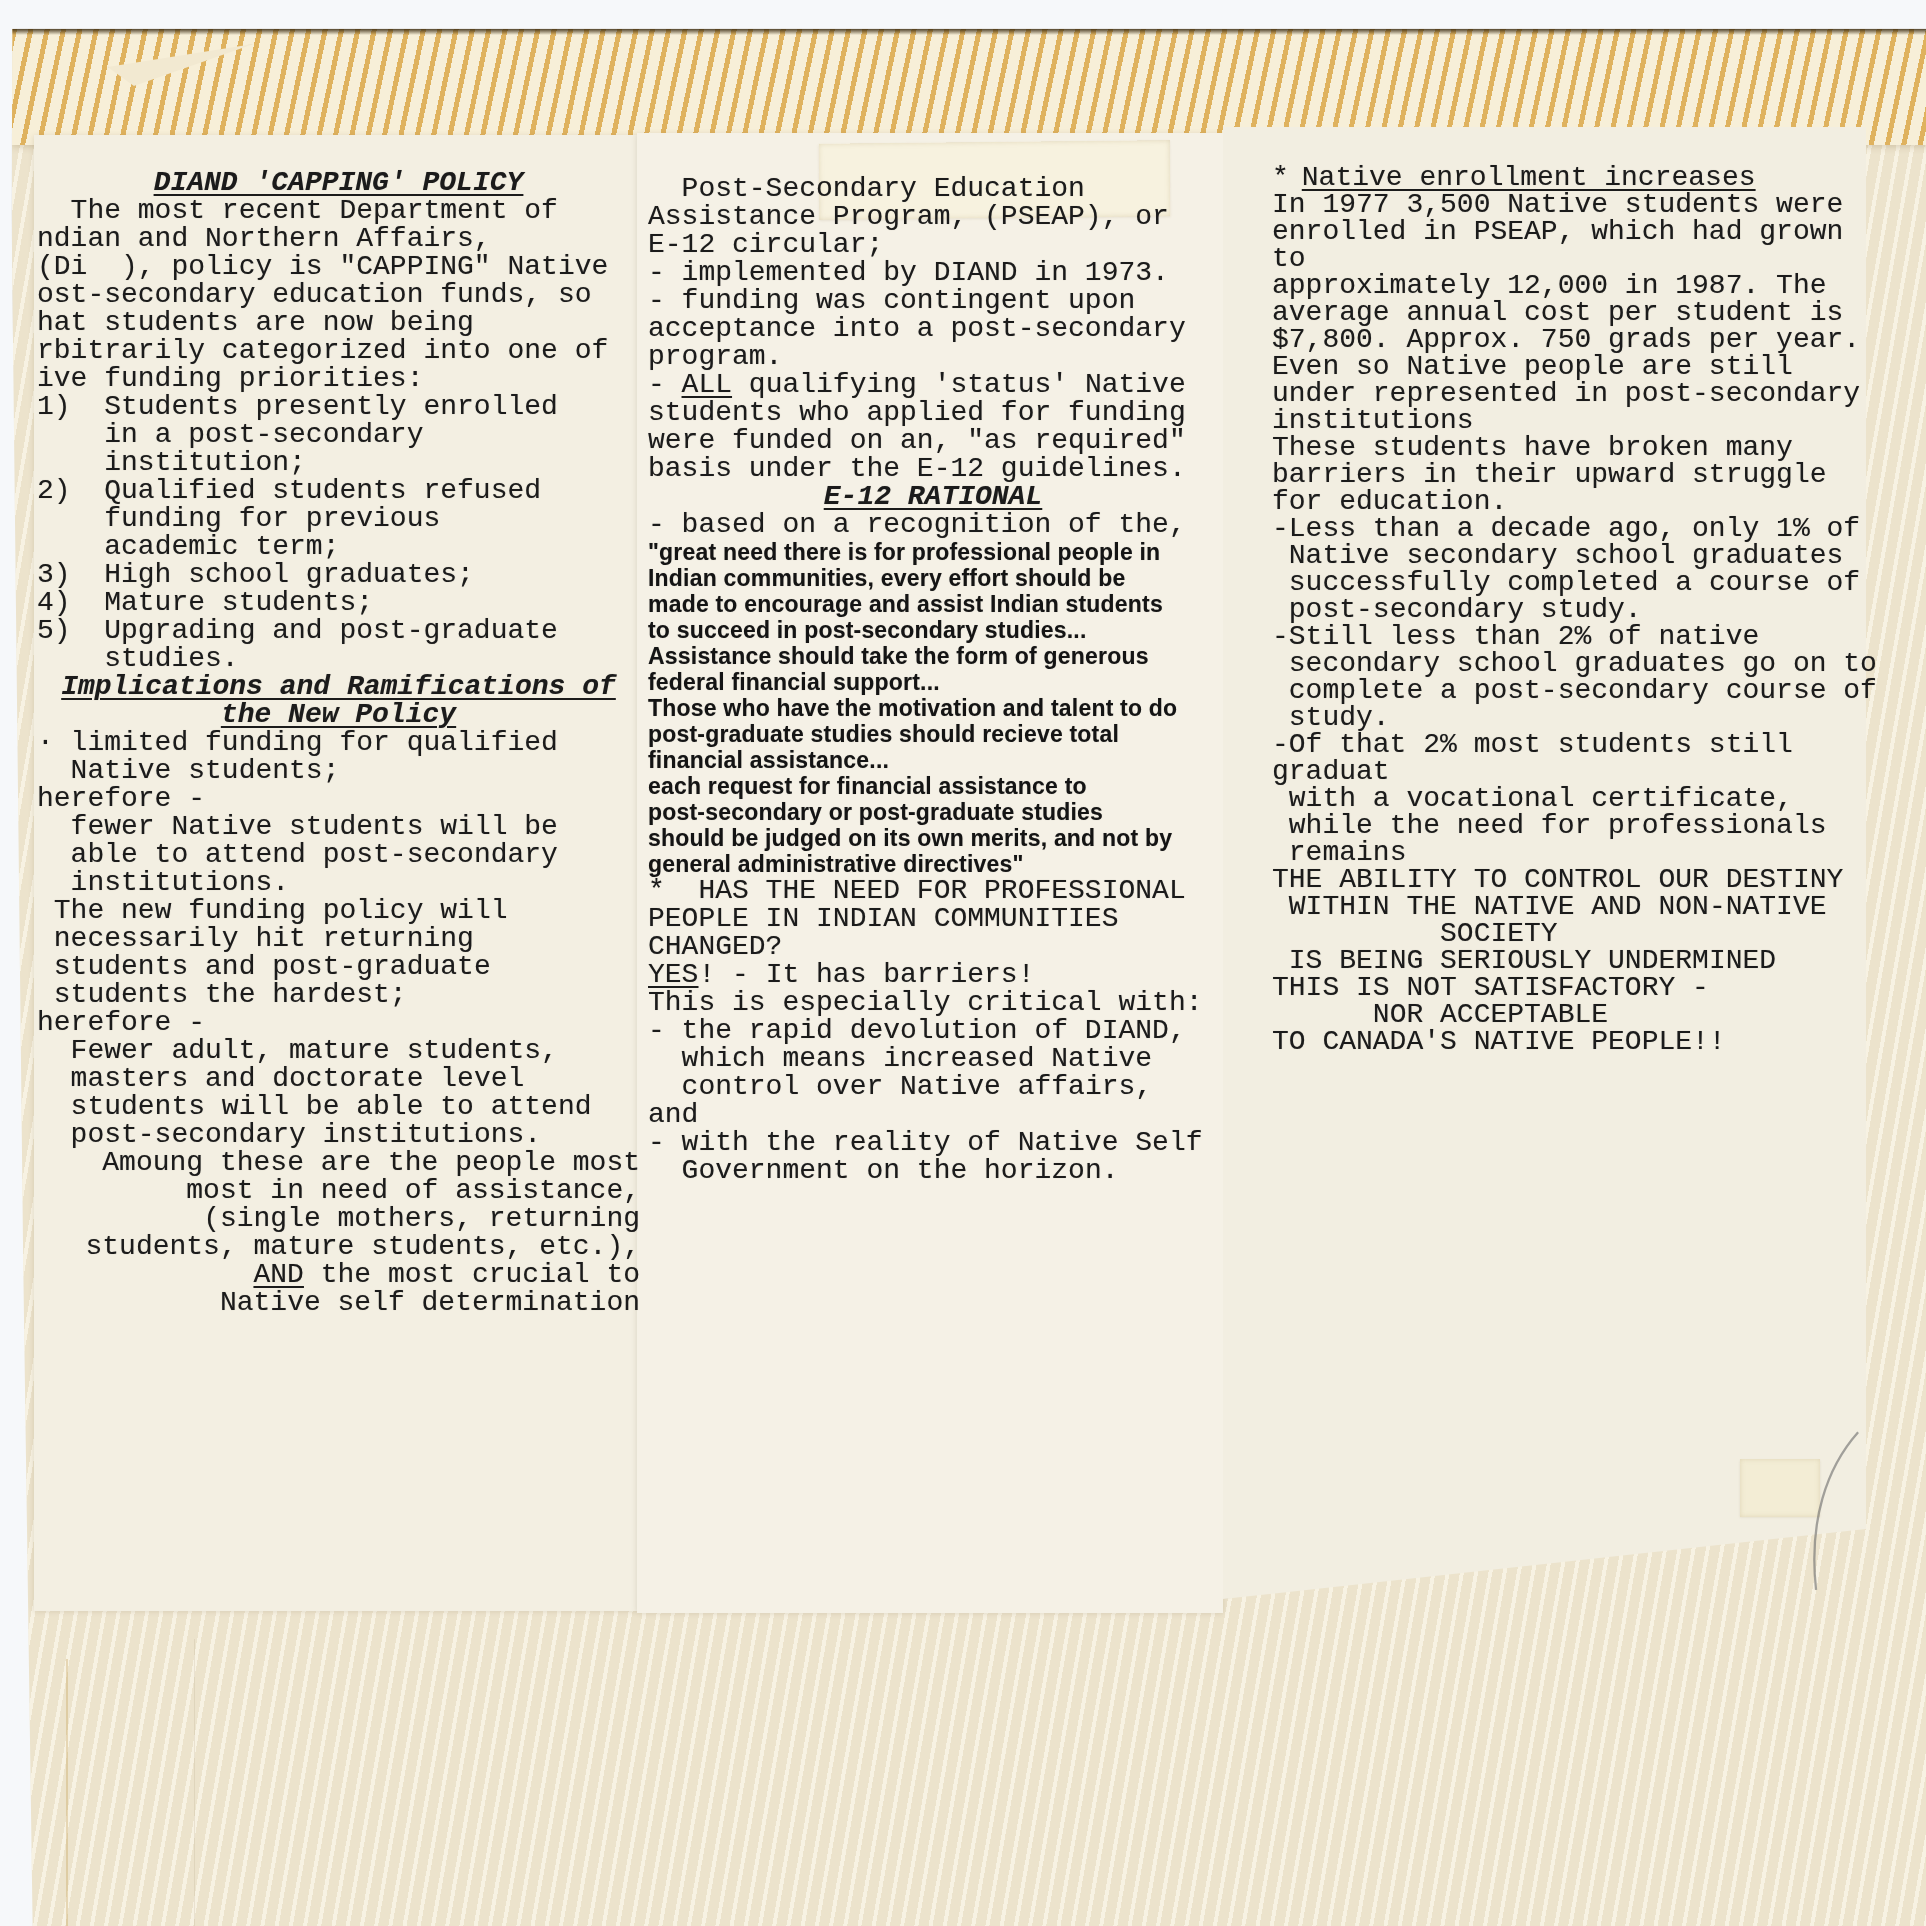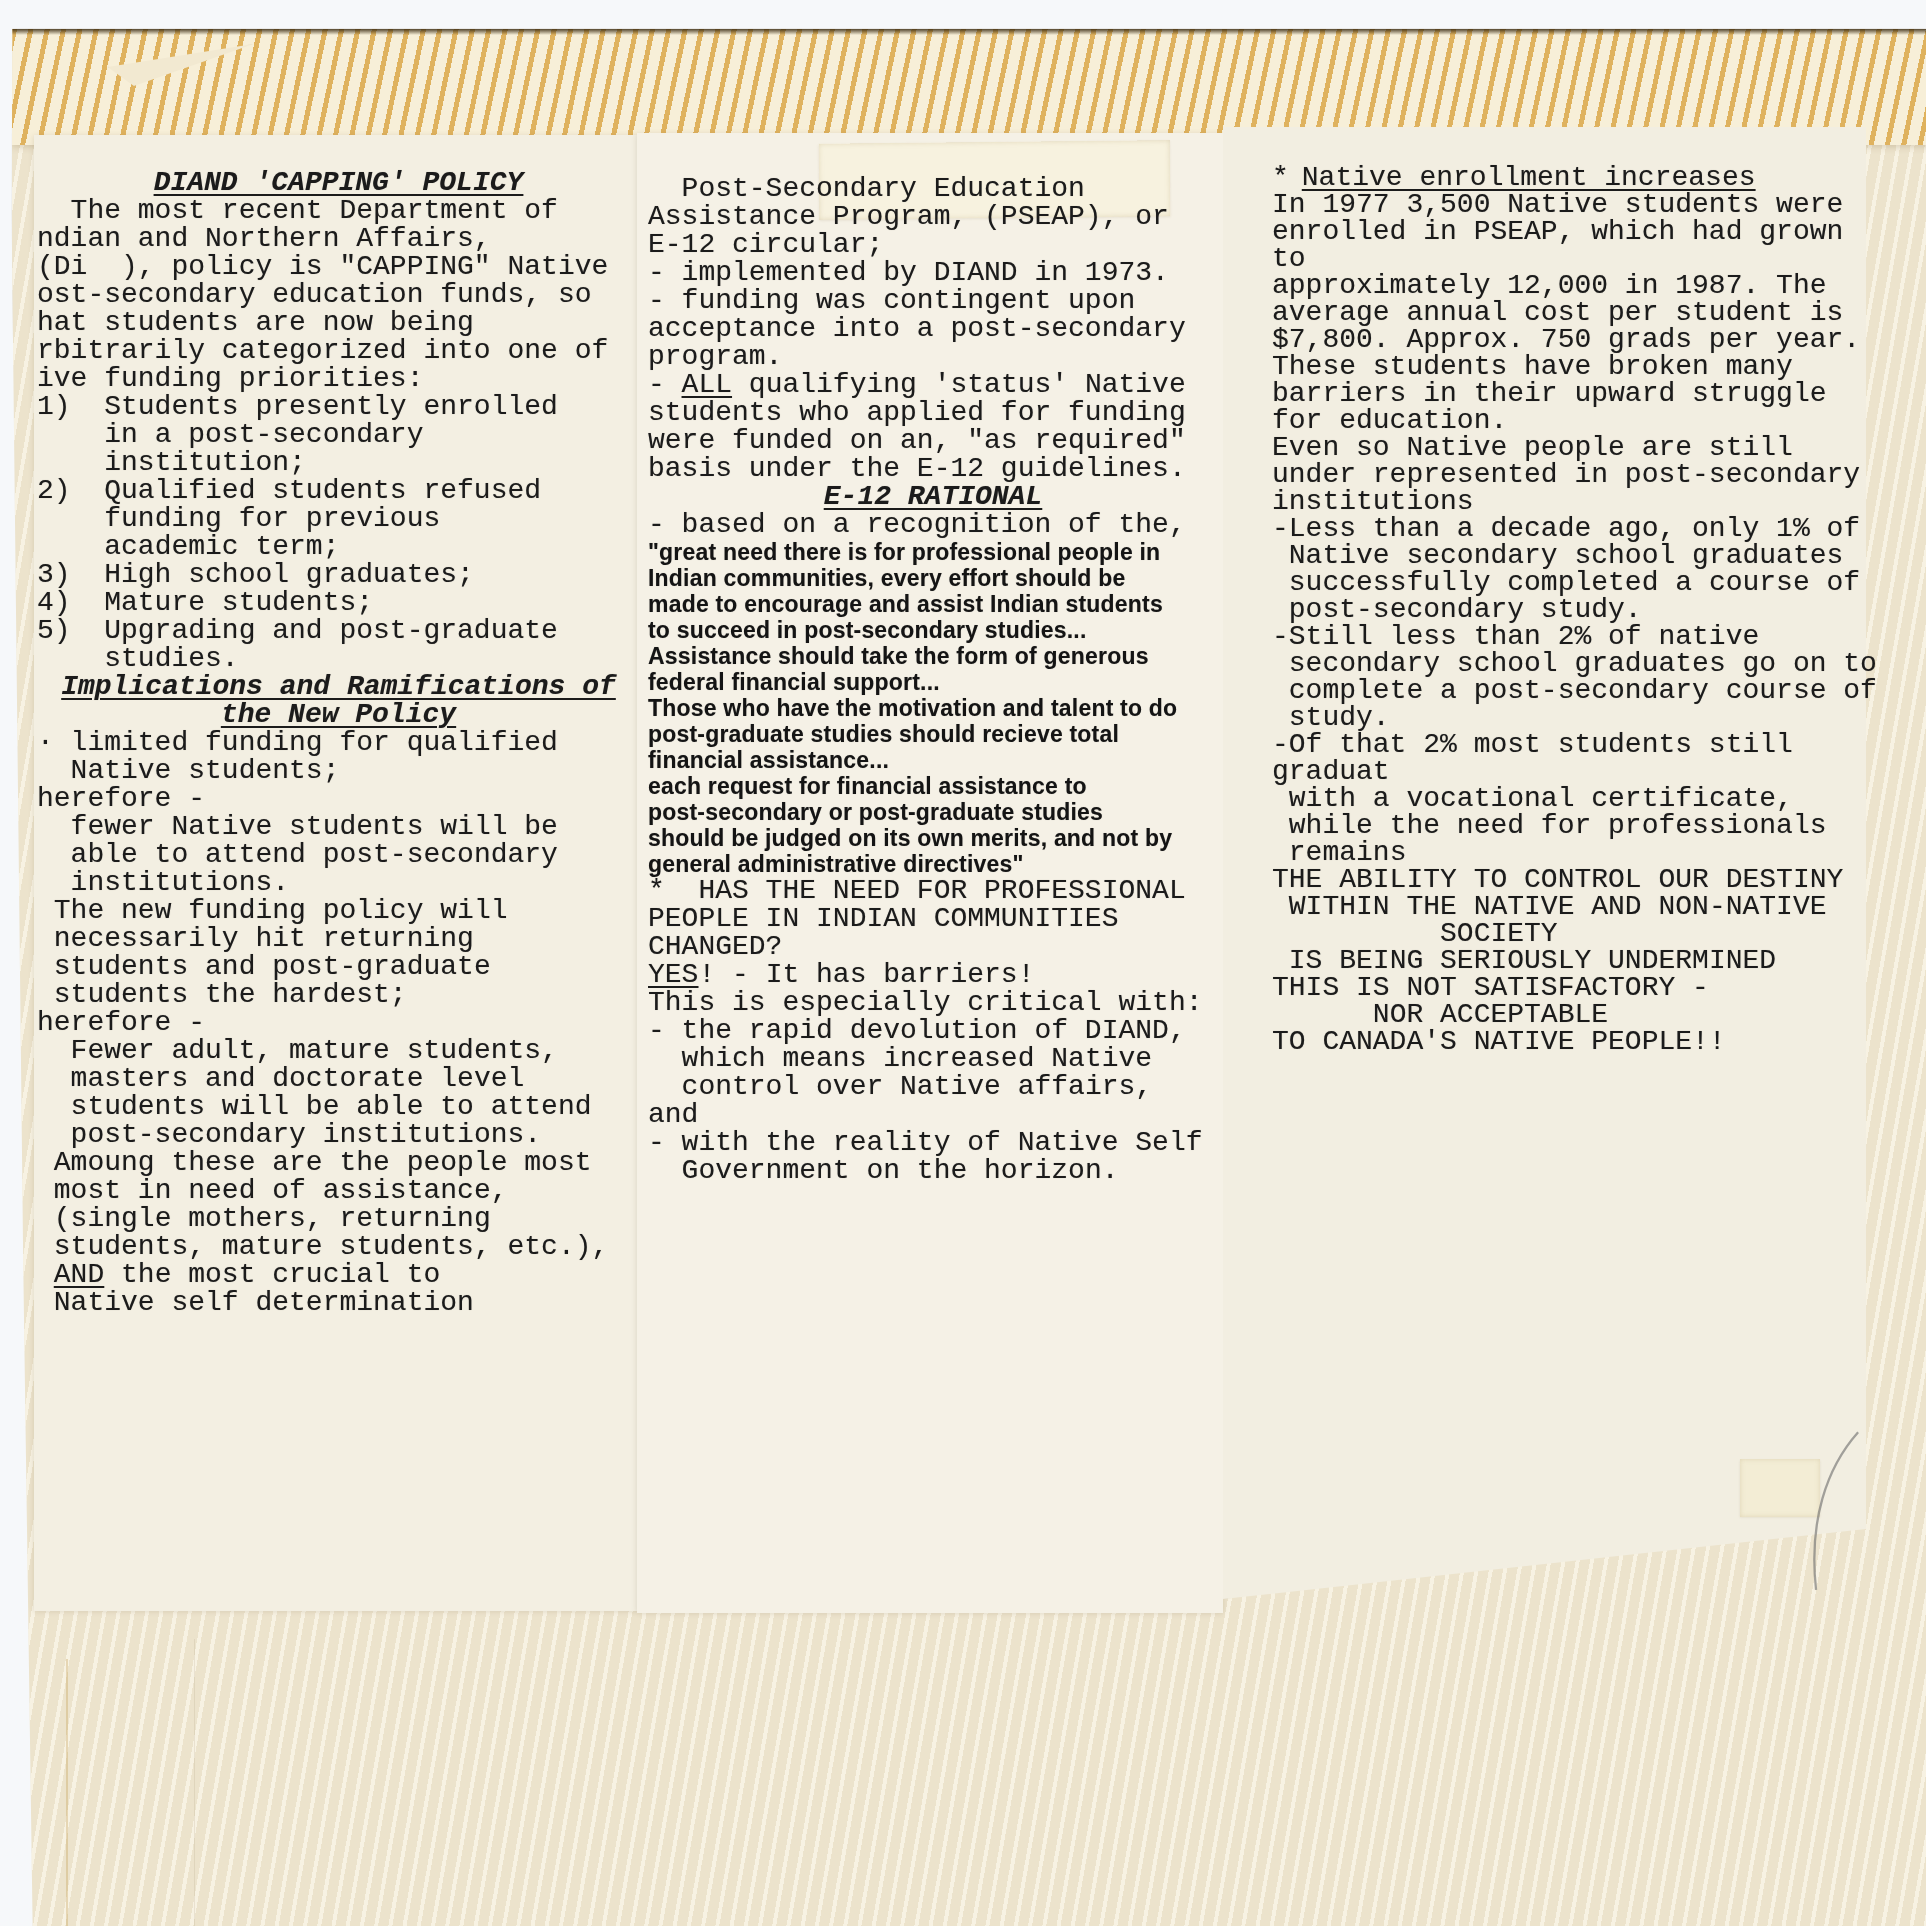--- a/index.html
+++ b/index.html
@@ -70,21 +70,21 @@
   p.quote{
     margin:0;white-space:pre-wrap;
     font-family:"Liberation Sans",sans-serif;font-weight:700;
     font-size:23px;line-height:26px;letter-spacing:0.2px;
     color:#141414;text-shadow:0 0 0.8px rgba(20,20,20,.3);
   }
   .u{text-decoration:underline;text-decoration-thickness:1.9px;text-underline-offset:3.9px;}
   .ttl{text-align:center;font-weight:700;font-style:italic;}
   .star{display:inline-block;margin-right:13px;}
   
-  .mt28{margin-top:10.8px;} .mt54{margin-top:21px;} .mt60{margin-top:23px;}
+  .mt28{margin-top:10.8px;text-align:right;} .mt54{margin-top:21px;} .mt60{margin-top:23px;}
   .mt65{margin-top:25px;} .mt70{margin-top:27px;} .mt76{margin-top:29px;}
   .mt78{margin-top:30px;} .mt82{margin-top:32px;} .mt85{margin-top:33px;}
   .mt87{margin-top:34px;} .mt90{margin-top:35px;} .mt98{margin-top:38px;}
   .mt110{margin-top:42px;} .mt130{margin-top:50px;text-align:center;} .mt158{margin-top:61px;}
   .list-block{margin-left:54px;}
 </style>
 </head>
 <body>
 
 <div class="scan">
@@ -190,26 +190,26 @@
   Government on the horizon.</p>
   </div>
 
   <div class="col col-right">
     <p class="tw"><span class="star">*</span><span class="u">Native enrollment increases</span></p>
     <p class="tw mt85">In 1977 3,500 Native students were
 enrolled in PSEAP, which had grown to
 approximately 12,000 in 1987. The
 average annual cost per student is
 $7,800. Approx. 750 grads per year.</p>
+    <p class="tw mt60">Even so Native people are still
+under represented in post-secondary
+institutions</p>
     <p class="tw mt60">These students have broken many
 barriers in their upward struggle
 for education.</p>
-    <p class="tw mt60">Even so Native people are still
-under represented in post-secondary
-institutions</p>
     <p class="tw mt60">-Less than a decade ago, only 1% of
  Native secondary school graduates
  successfully completed a course of
  post-secondary study.</p>
     <p class="tw mt60">-Still less than 2% of native
  secondary school graduates go on to
  complete a post-secondary course of
  study.</p>
     <p class="tw mt60">-Of that 2% most students still graduat
  with a vocational certificate,

